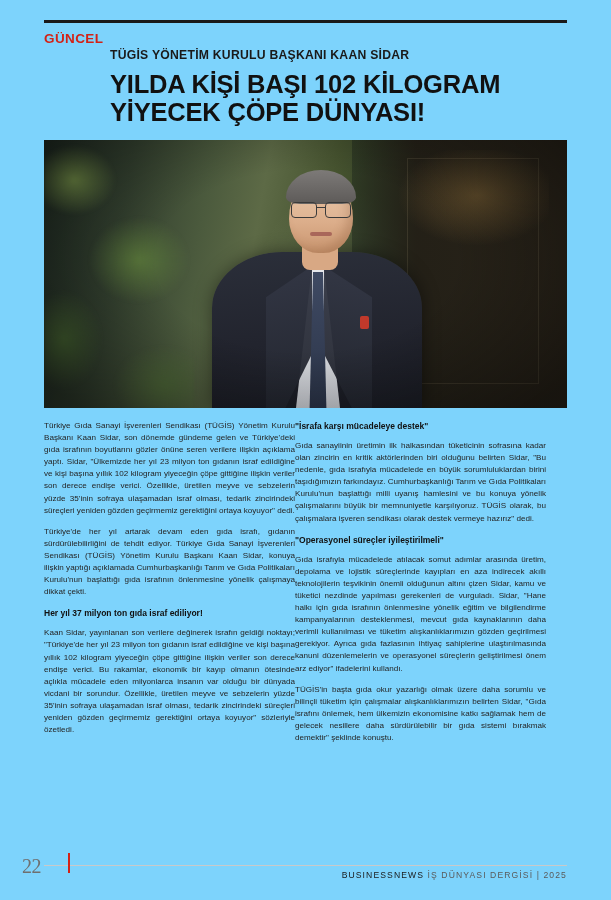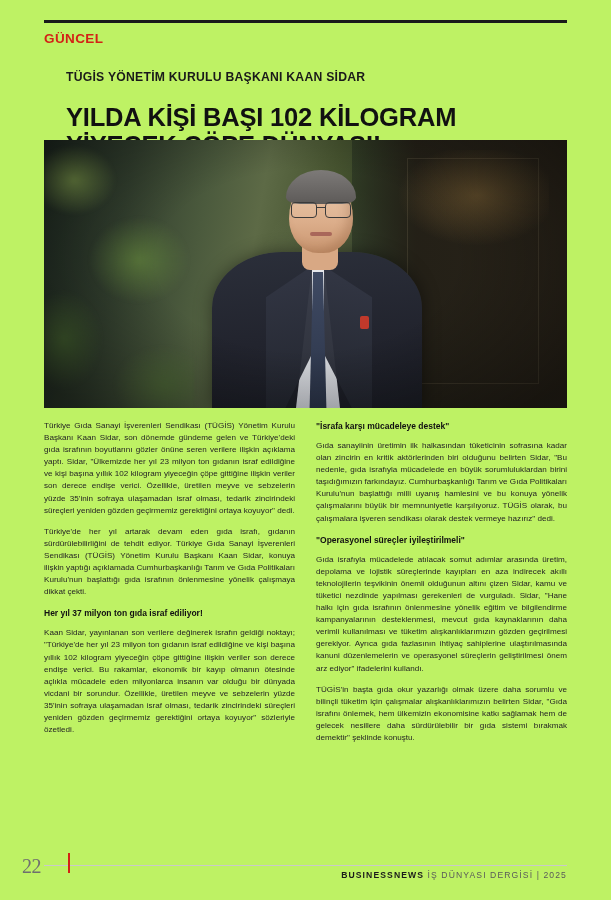--- a/index.html
+++ b/index.html
@@ -13,21 +13,21 @@
     overflow: hidden;
     font-family: "Liberation Sans", sans-serif;
     color: #1a1a1a;
     position: relative;
   }
 
   .page {
     position: relative;
     width: 611px;
     height: 900px;
-    background: #bef264;
+    background: #7dd3fc;
     box-sizing: border-box;
   }
 
   
   .header {
     position: absolute;
     left: 44px;
     top: 20px;
     width: 523px;
   }
@@ -41,44 +41,45 @@
     font-size: 13.5px;
     font-weight: bold;
     color: #d32216;
     letter-spacing: 0.4px;
   }
 
   
   .title-block {
     position: absolute;
     left: 44px;
-    top: 68px;
+    top: 46px;
     width: 523px;
     display: flex;
     align-items: flex-start;
+    gap: 44px;
   }
   .red-bar {
     width: 10px;
     background: #d32216;
     flex: 0 0 10px;
   }
   .title-texts {
     padding-left: 12px;
     flex: 1 1 auto;
   }
   .eyebrow {
     font-size: 12.2px;
     font-weight: bold;
     color: #1a1a1a;
     letter-spacing: 0.25px;
     line-height: 15px;
     padding-top: 2px;
   }
   .headline {
-    margin-top: 18px;
+    margin-top: 7px;
     font-size: 25.5px;
     font-weight: bold;
     line-height: 28px;
     color: #111111;
     letter-spacing: -0.2px;
   }
   .headline span {
     display: block;
   }
 
@@ -219,21 +220,20 @@
     background: radial-gradient(ellipse 330px 200px at 50% 45%, rgba(0,0,0,0) 45%, rgba(0,0,0,0.42) 100%);
   }
 
   
   .columns {
     position: absolute;
     left: 44px;
     top: 420px;
     width: 523px;
     display: flex;
-    gap: 21px;
   }
   .col {
     width: 251px;
     flex: 0 0 251px;
   }
   .col p {
     margin: 0 0 9px 0;
     font-size: 8.1px;
     line-height: 12.1px;
     text-align: justify;
@@ -282,21 +282,21 @@
     background: #c9c9c9;
   }
   .footer-text {
     position: absolute;
     right: 44px;
     bottom: 20px;
     font-size: 8.6px;
     letter-spacing: 1.1px;
     color: #5a5a5a;
   }
-  .footer-text b { color: #1a1a1a; font-weight: bold; }
+  .footer-text b { color: #1a1a1a; font-weight: normal; }
 </style>
 </head>
 <body>
 
 <div class="page">
 
   <div class="header">
     <div class="header-rule"></div>
     <div class="kicker">GÜNCEL</div>
   </div>

